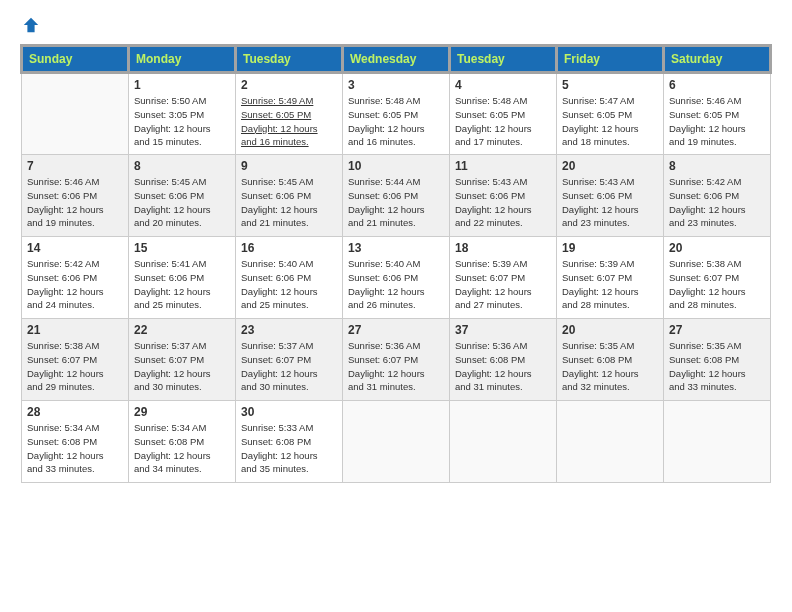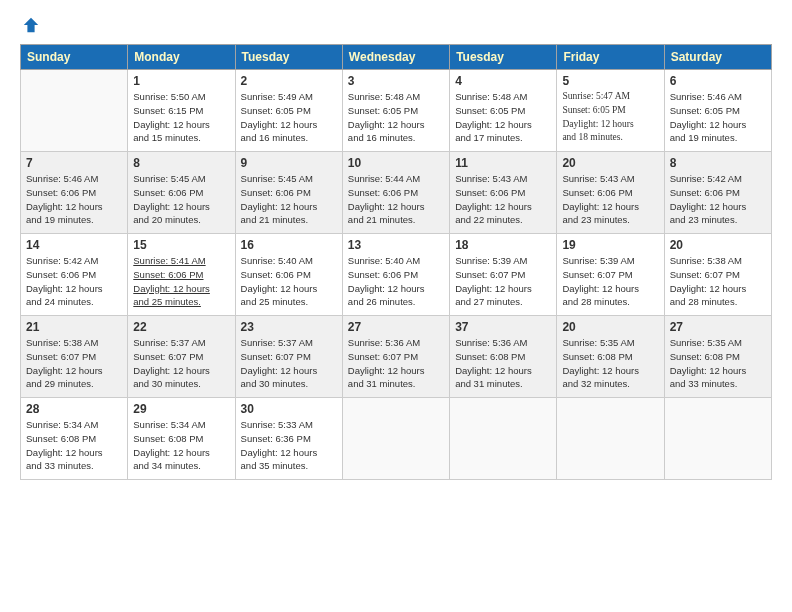--- a/index.html
+++ b/index.html
@@ -58,26 +58,26 @@
       font-size: 14px;
       color: #333;
     }
     .calendar {
       width: 100%;
       border-collapse: collapse;
       table-layout: fixed;
     }
     .calendar th {
       background-color: #1a6db5;
-      color: #fef9c3;
+      color: #bef264;
       text-align: left;
       padding: 5px 6px;
       font-size: 12px;
       font-weight: bold;
-      border: 1px solid #a3a3a3;
+      border: 3px solid #a3a3a3;
     }
     .calendar td {
       border: 1px solid #ccc;
       vertical-align: top;
       padding: 4px 5px;
       height: 82px;
       font-size: 10px;
       color: #333;
       background: #fff;
     }
@@ -131,48 +131,48 @@
           <th>Friday</th>
           <th>Saturday</th>
         </tr>
     </thead>
     <tbody id="calendar-body">
     <tr>
           <td class="empty"></td>
           <td>
             <span class="day-num">1</span>
             <div class="day-info" style="white-space: pre-line;">Sunrise: 5:50 AM
-Sunset: 6:15 PM
+Sunset: 3:05 PM
 Daylight: 12 hours
 and 15 minutes.</div>
           </td>
           <td>
             <span class="day-num">2</span>
-            <div class="day-info" style="white-space: pre-line;">Sunrise: 5:49 AM
+            <div class="day-info" style="white-space: pre-line; text-decoration: underline;">Sunrise: 5:49 AM
 Sunset: 6:05 PM
 Daylight: 12 hours
 and 16 minutes.</div>
           </td>
           <td>
             <span class="day-num">3</span>
             <div class="day-info" style="white-space: pre-line;">Sunrise: 5:48 AM
 Sunset: 6:05 PM
 Daylight: 12 hours
 and 16 minutes.</div>
           </td>
           <td>
             <span class="day-num">4</span>
             <div class="day-info" style="white-space: pre-line;">Sunrise: 5:48 AM
 Sunset: 6:05 PM
 Daylight: 12 hours
 and 17 minutes.</div>
           </td>
           <td>
             <span class="day-num">5</span>
-            <div class="day-info" style="white-space: pre-line; font-family: Liberation Serif, serif;">Sunrise: 5:47 AM
+            <div class="day-info" style="white-space: pre-line;">Sunrise: 5:47 AM
 Sunset: 6:05 PM
 Daylight: 12 hours
 and 18 minutes.</div>
           </td>
           <td>
             <span class="day-num">6</span>
             <div class="day-info" style="white-space: pre-line;">Sunrise: 5:46 AM
 Sunset: 6:05 PM
 Daylight: 12 hours
 and 19 minutes.</div>
@@ -232,21 +232,21 @@
         <tr>
           <td>
             <span class="day-num">14</span>
             <div class="day-info" style="white-space: pre-line;">Sunrise: 5:42 AM
 Sunset: 6:06 PM
 Daylight: 12 hours
 and 24 minutes.</div>
           </td>
           <td>
             <span class="day-num">15</span>
-            <div class="day-info" style="white-space: pre-line; text-decoration: underline;">Sunrise: 5:41 AM
+            <div class="day-info" style="white-space: pre-line;">Sunrise: 5:41 AM
 Sunset: 6:06 PM
 Daylight: 12 hours
 and 25 minutes.</div>
           </td>
           <td>
             <span class="day-num">16</span>
             <div class="day-info" style="white-space: pre-line;">Sunrise: 5:40 AM
 Sunset: 6:06 PM
 Daylight: 12 hours
 and 25 minutes.</div>
@@ -342,21 +342,21 @@
           <td>
             <span class="day-num">29</span>
             <div class="day-info" style="white-space: pre-line;">Sunrise: 5:34 AM
 Sunset: 6:08 PM
 Daylight: 12 hours
 and 34 minutes.</div>
           </td>
           <td>
             <span class="day-num">30</span>
             <div class="day-info" style="white-space: pre-line;">Sunrise: 5:33 AM
-Sunset: 6:36 PM
+Sunset: 6:08 PM
 Daylight: 12 hours
 and 35 minutes.</div>
           </td>
           <td class="empty"></td>
           <td class="empty"></td>
           <td class="empty"></td>
           <td class="empty"></td>
         </tr>
       </tbody>
   </table>

